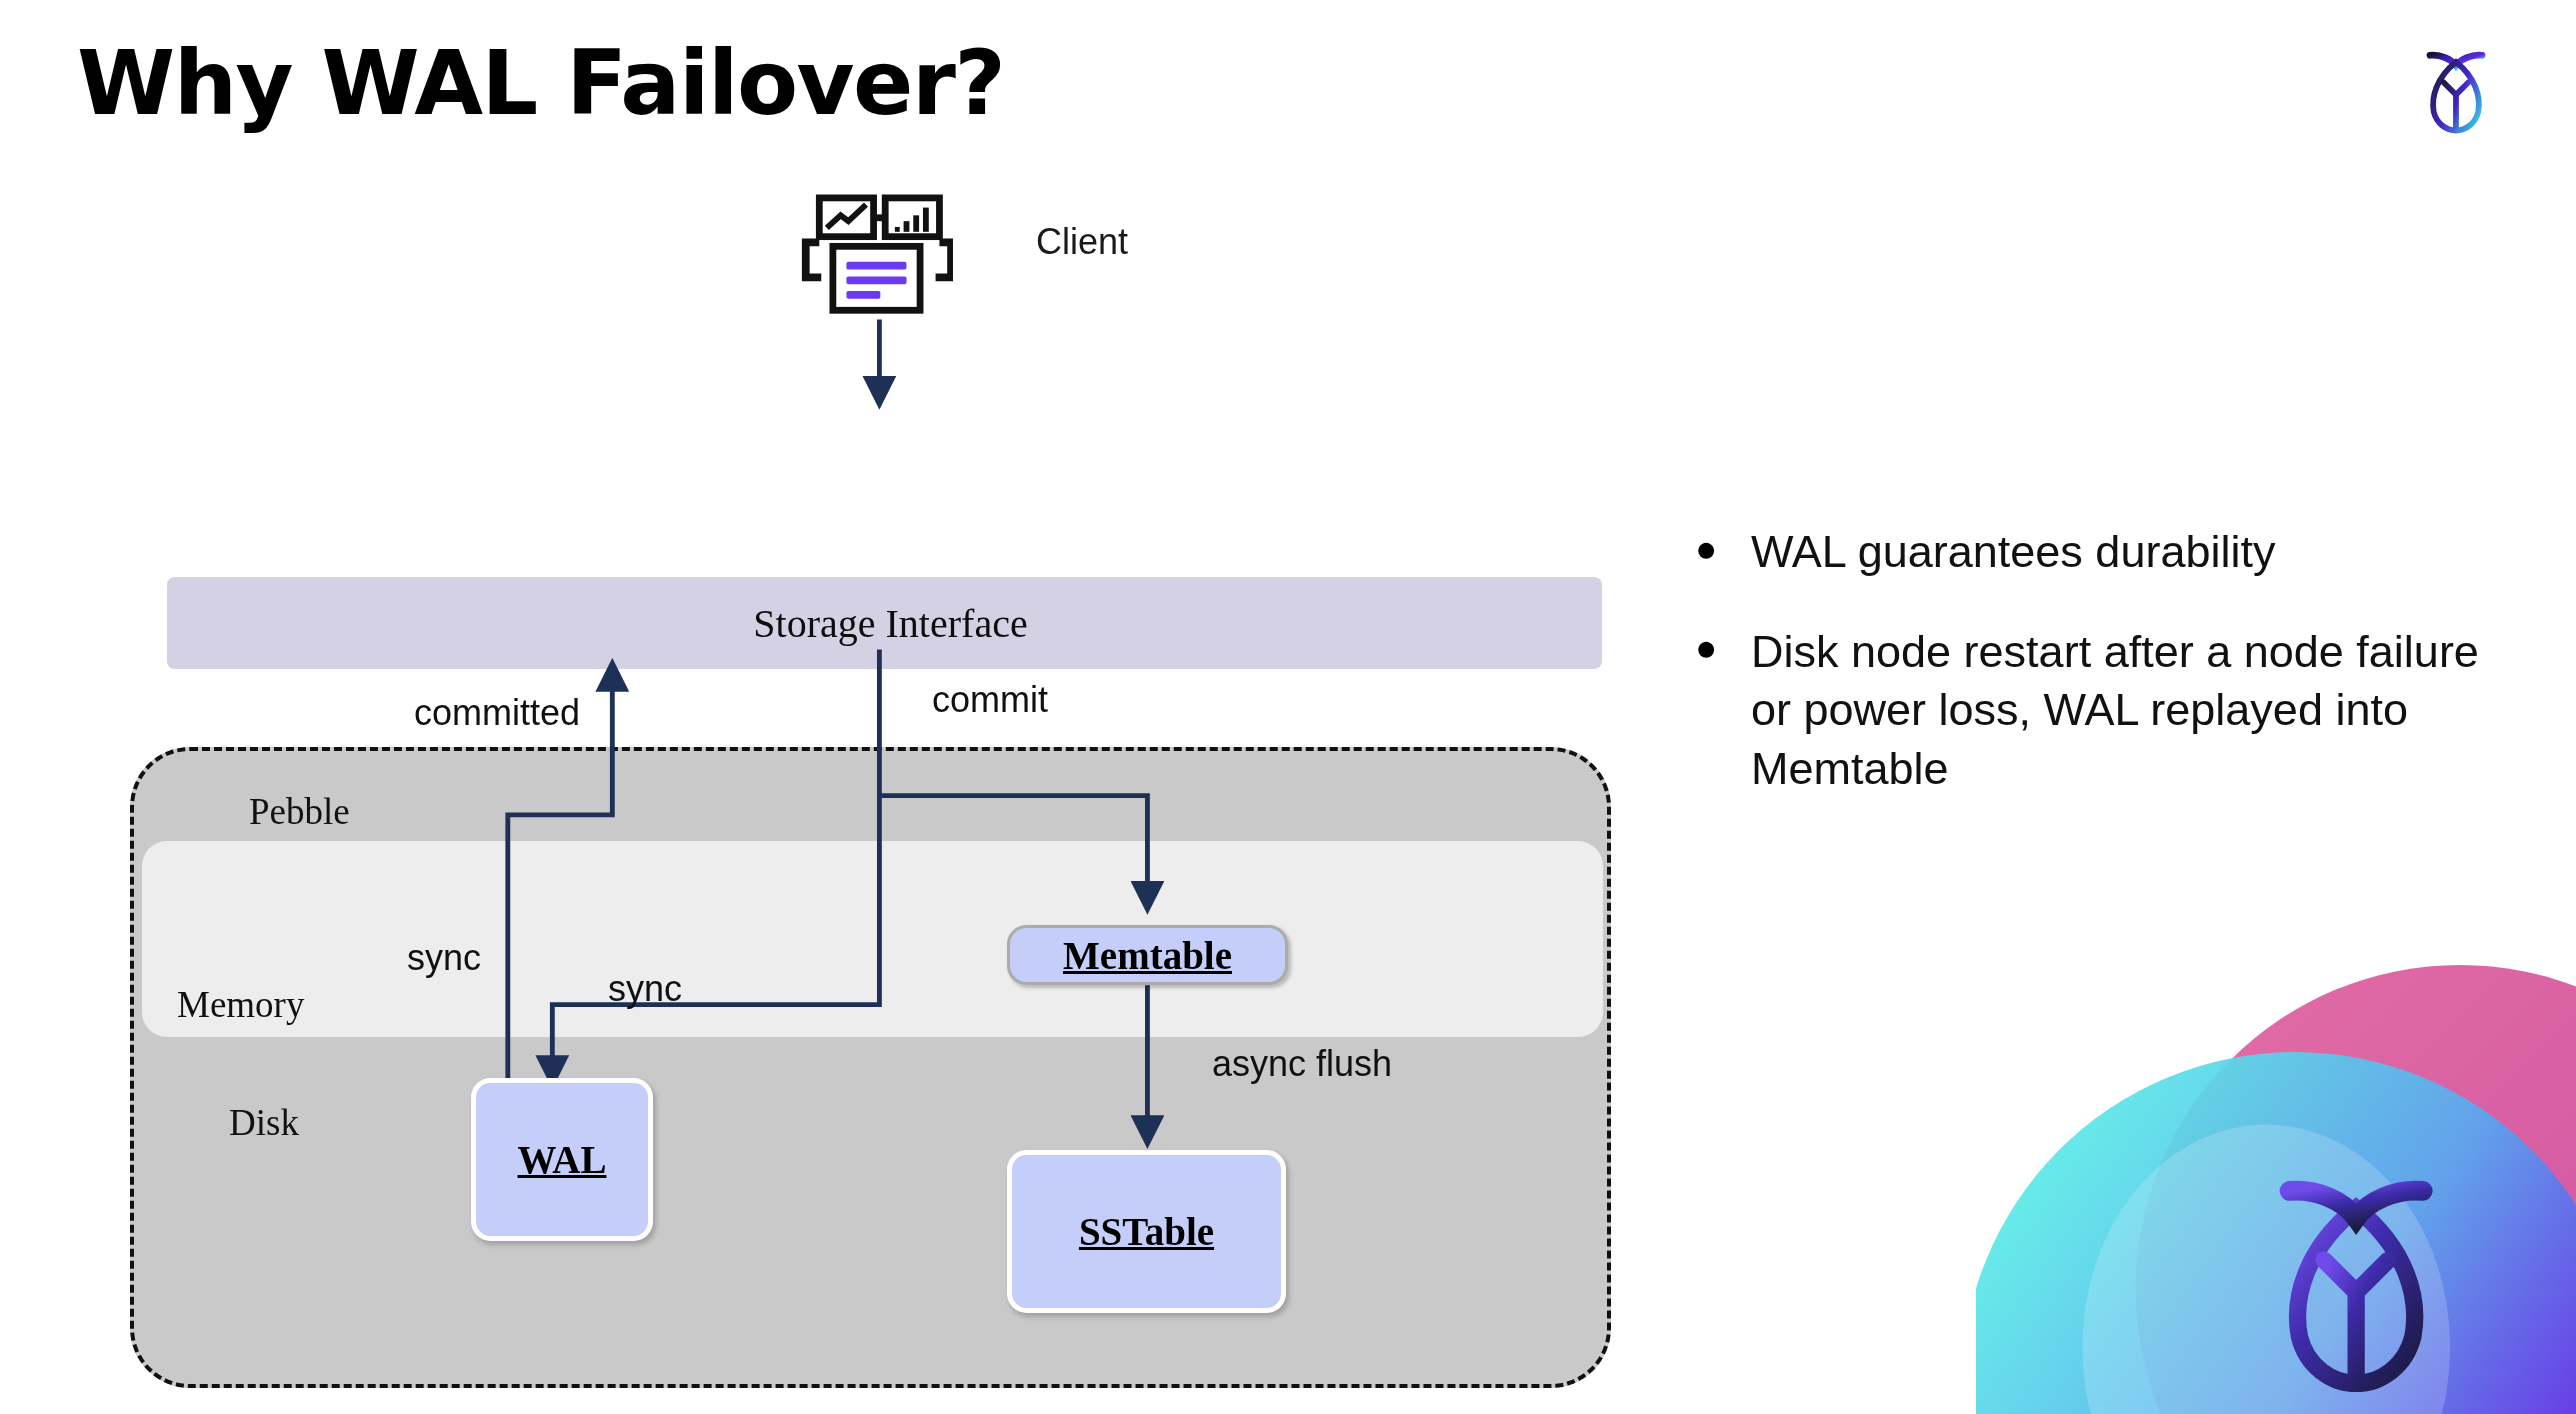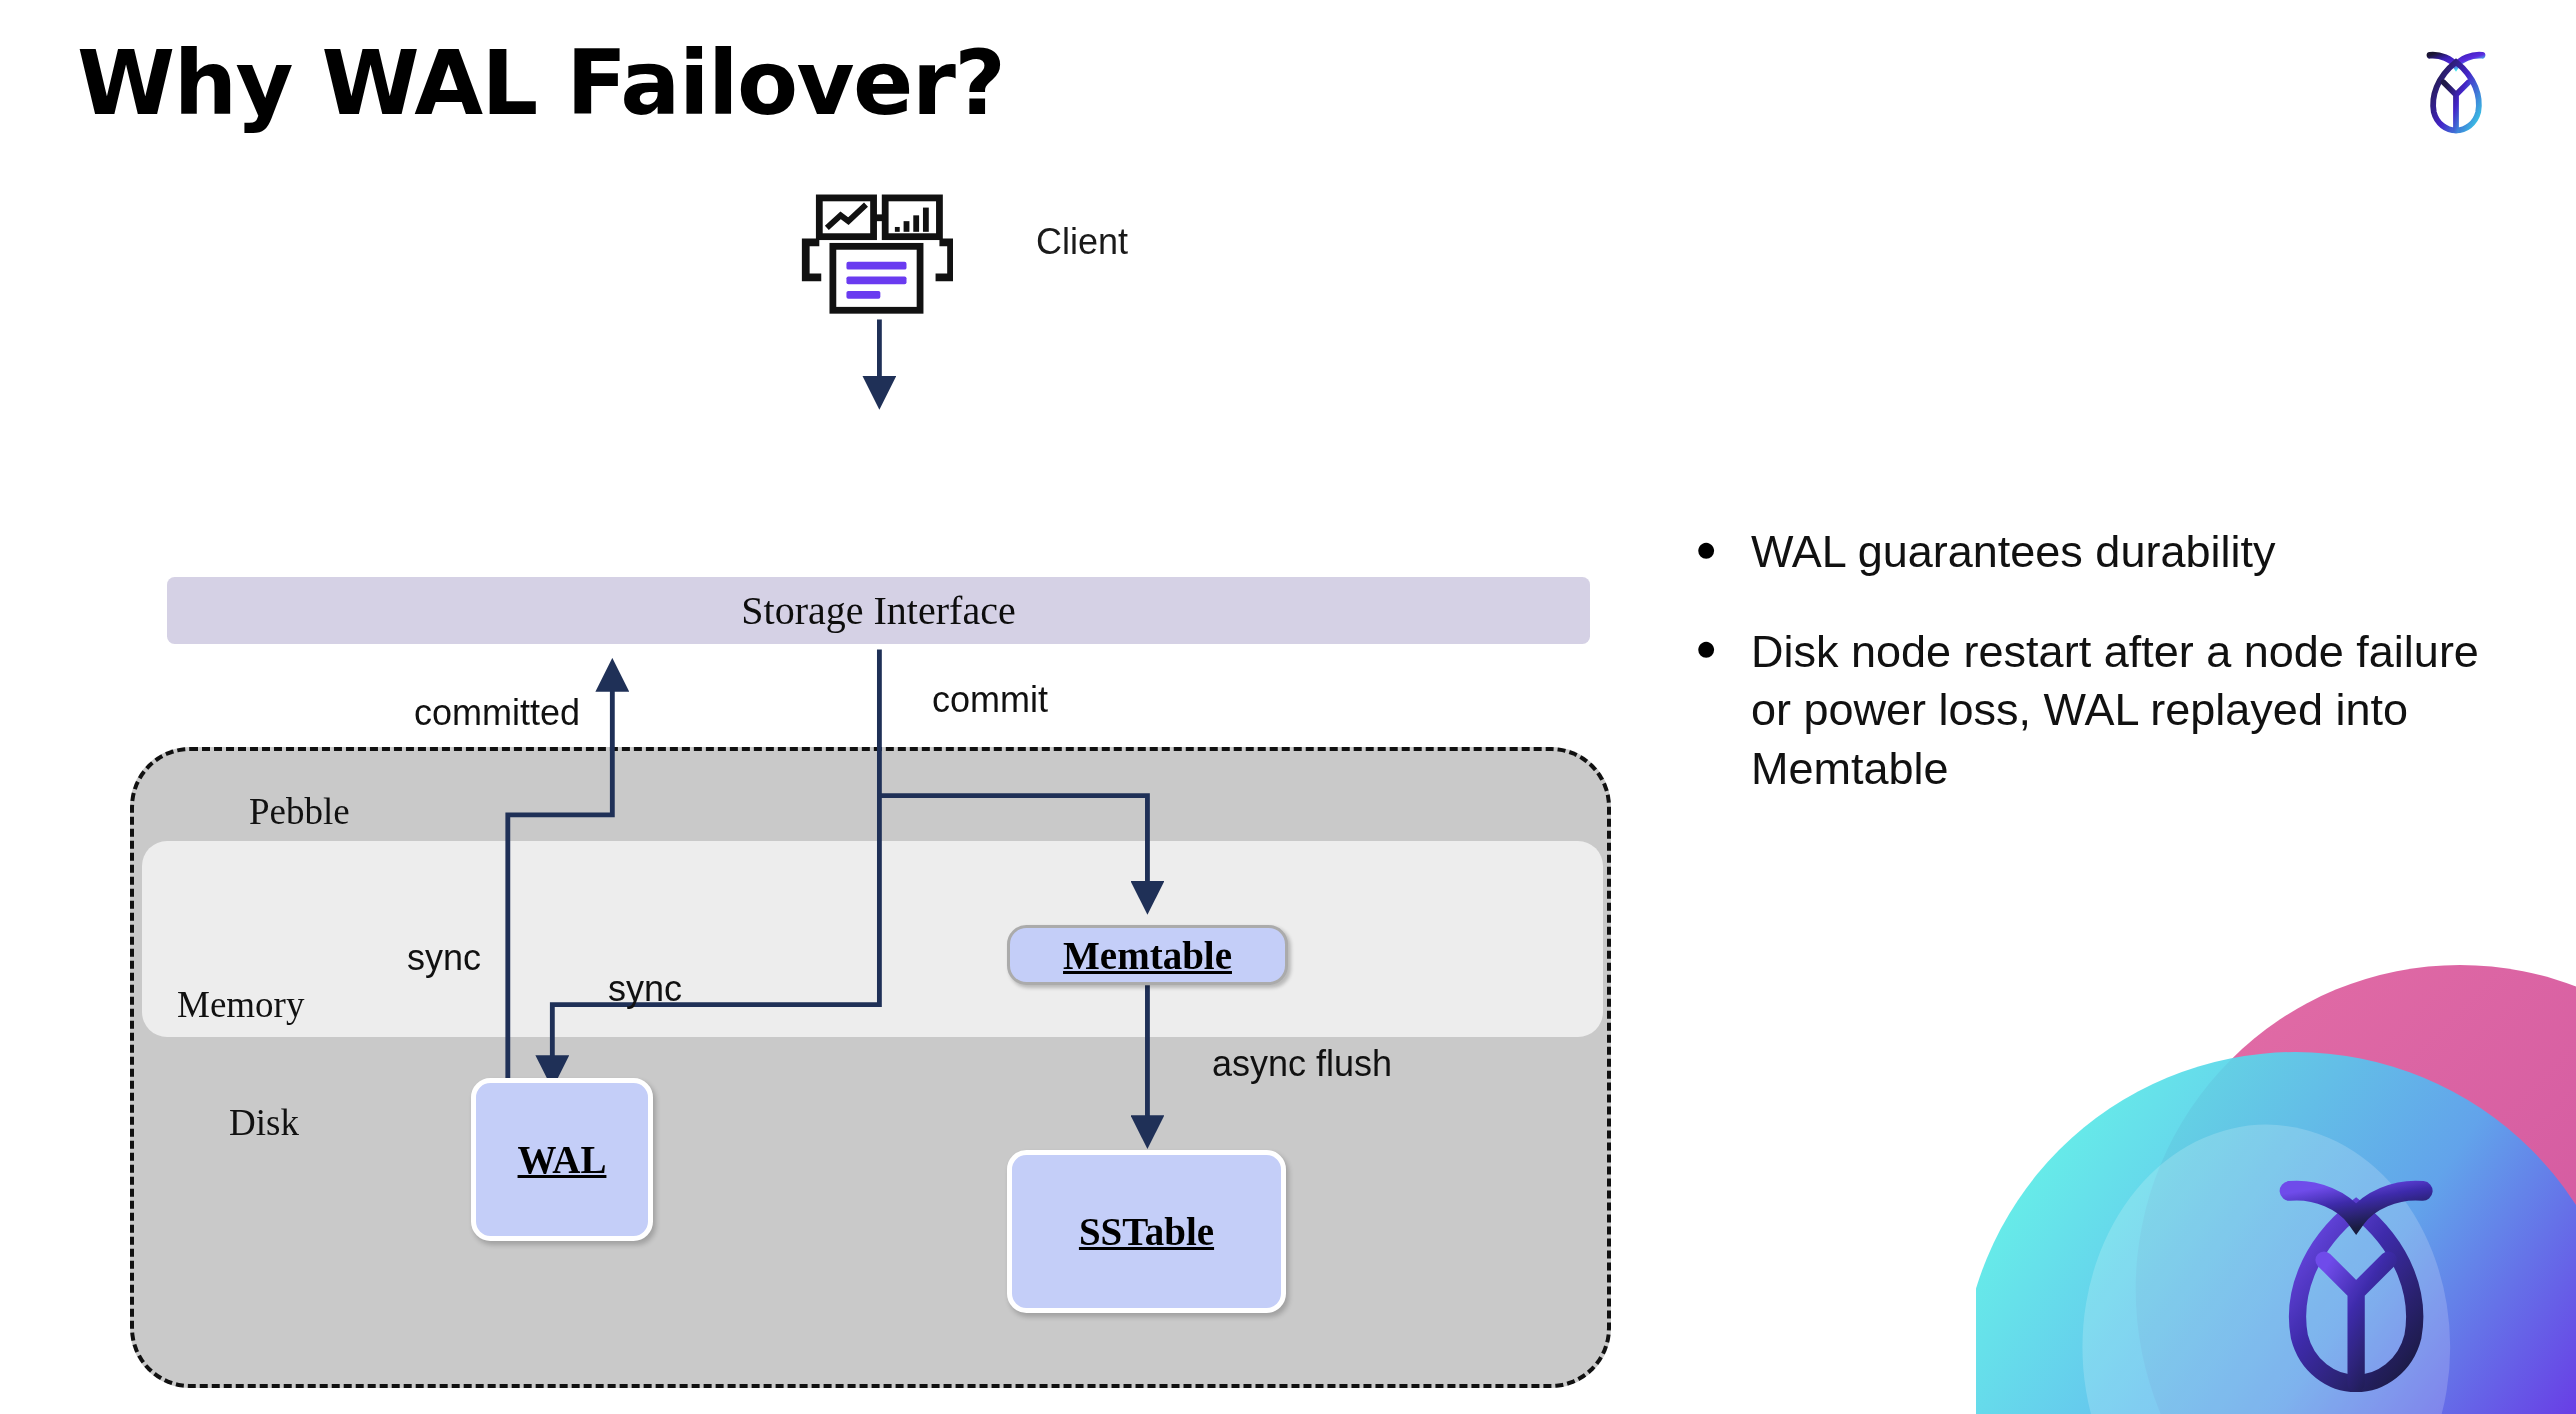--- a/index.html
+++ b/index.html
@@ -90,21 +90,21 @@
     border-radius: 7.7px;
     display: flex;
     align-items: center;
     justify-content: center;
     font-family: "Liberation Serif", serif;
     font-size: 40px;
     color: #0d0d0d;
   }
   #bar-sql { top: 411px;  height: 52px; background: #F5DFC0; }
   #bar-kv  { top: 504px;  height: 52px; background: #BCDCE0; }
-  #bar-si  { top: 577px;  height: 67px; background: #D5D1E5; }
+  #bar-si  { top: 577px;  height: 92px; background: #D5D1E5; padding-left: 12px; }
 
   
   #pebble-box {
     position: absolute;
     left: 106px;
     top: 747px;
     width: 1481px;
     height: 641px;
     background: #C9C9C9;
     border: 4.8px dashed #111111;

